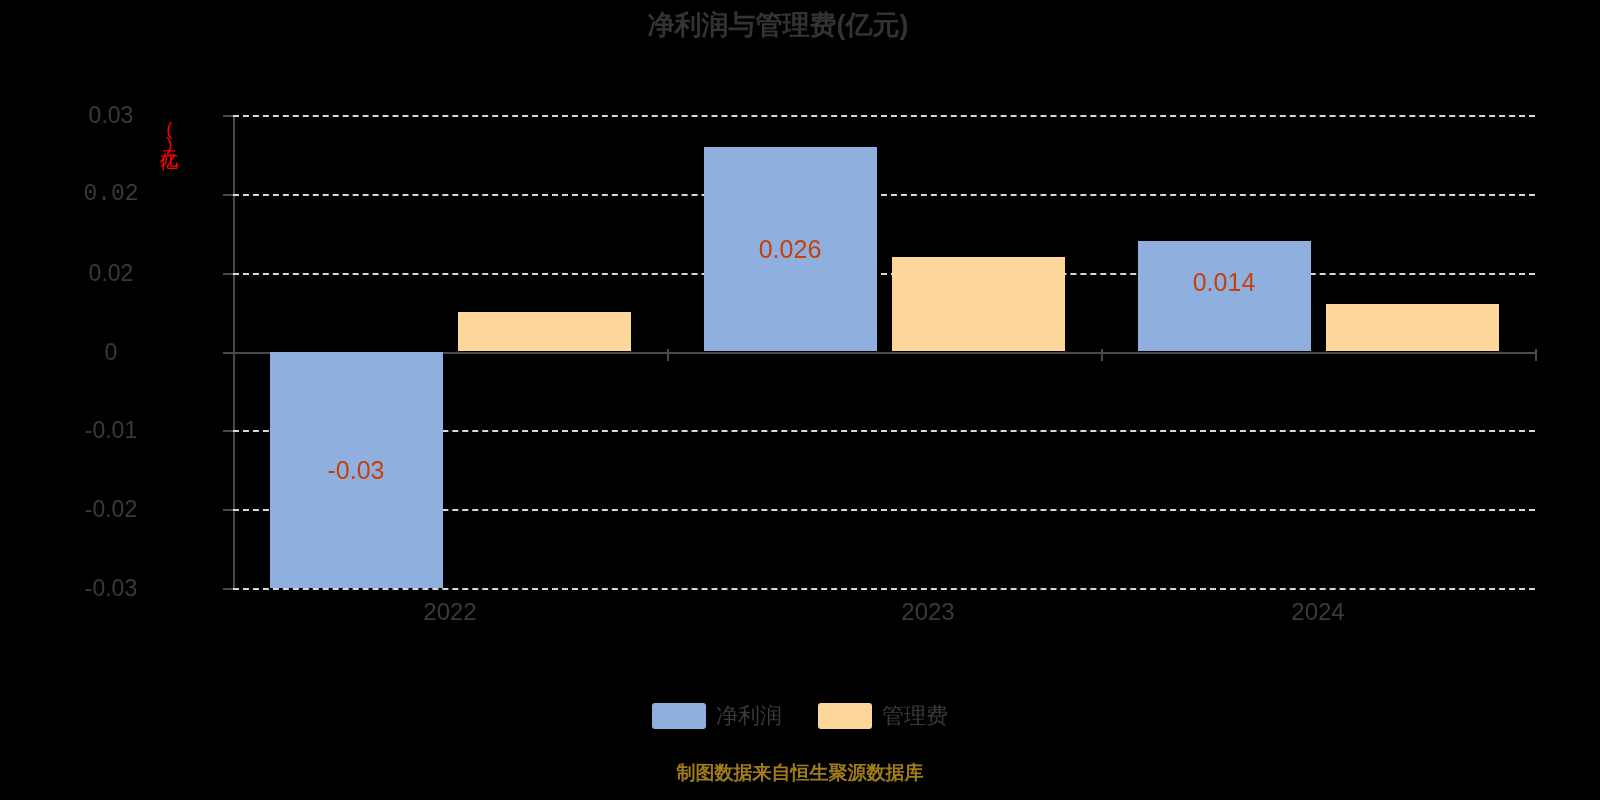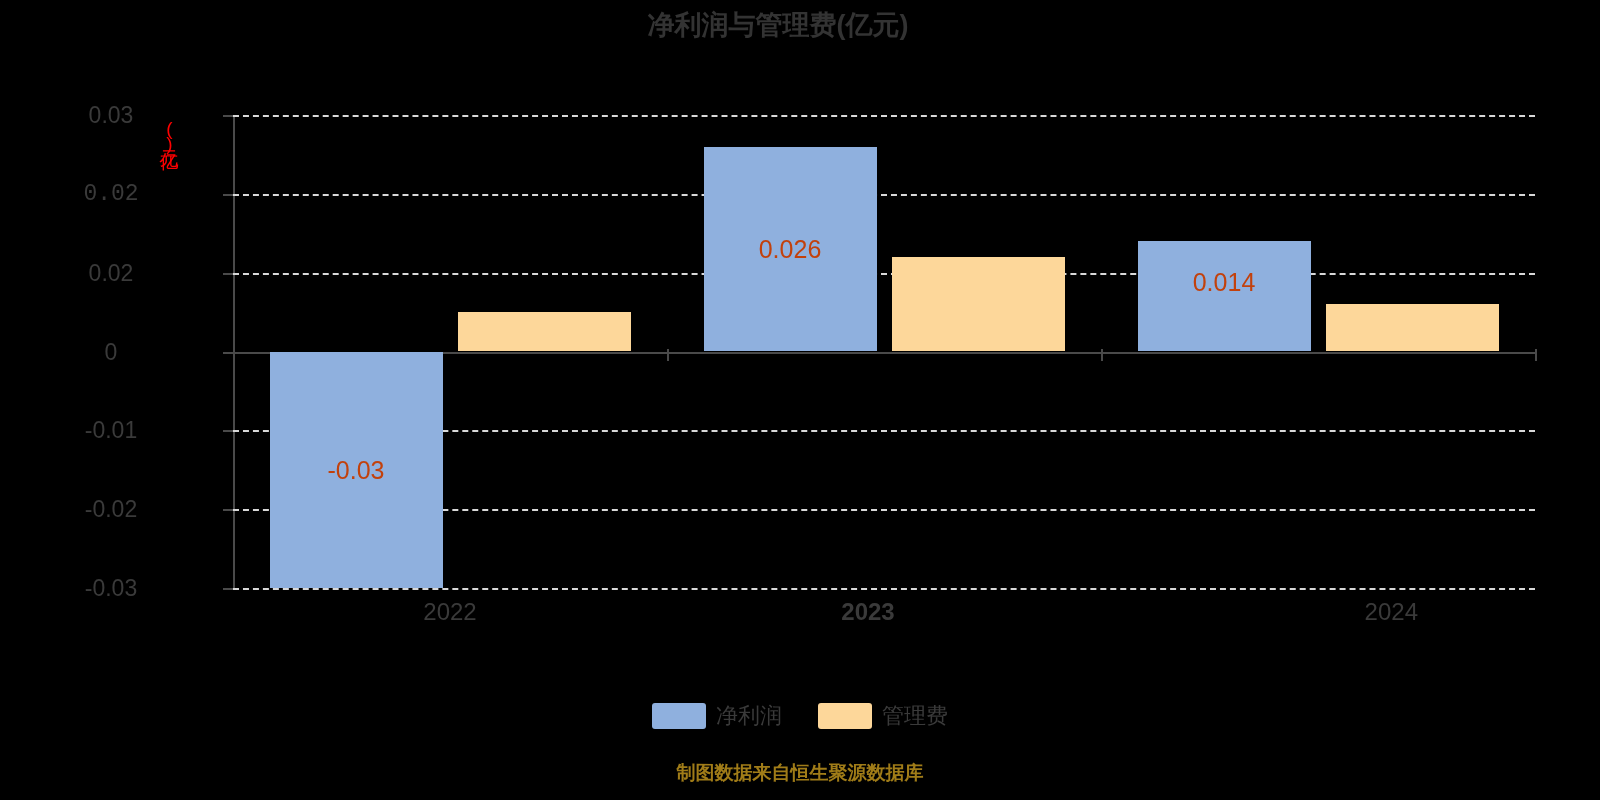--- a/index.html
+++ b/index.html
@@ -220,23 +220,23 @@
       <div class="bar-label" style="left: 557px; top: 134.017px;">0.026</div>
       <div class="bar series-1" title="管理费 2023: 0.012" style="left: 658.5px; top: 141.9px; width: 173px; height: 94.6px;"></div>
       <div class="bar series-0" title="净利润 2024: 0.014" style="left: 904.5px; top: 126.133px; width: 173px; height: 110.367px;"></div>
       <div class="bar-label" style="left: 991px; top: 167px;">0.014</div>
       <div class="bar series-1" title="管理费 2024: 0.006" style="left: 1092.5px; top: 189.2px; width: 173px; height: 47.3px;"></div>
     </div>
 </div>
 
 <div id="x-axis">
     <div class="x-tick-label" style="left: 350px;">2022</div>
-    <div class="x-tick-label" style="left: 768px; font-weight: bold;">2023</div>
+    <div class="x-tick-label" style="left: 828px;">2023</div>
     <div class="x-sep" style="left: 667px;"></div>
-    <div class="x-tick-label" style="left: 1218px; text-align: right;">2024</div>
+    <div class="x-tick-label" style="left: 1218px;">2024</div>
     <div class="x-sep" style="left: 1101px;"></div>
     <div class="x-sep" style="left: 233px;"></div>
     <div class="x-sep" style="left: 1535px;"></div>
   </div>
 
 <div id="legend">
     <div class="legend-item">
       <span class="legend-swatch series-0"></span>
       <span class="legend-text">净利润</span>
     </div>

